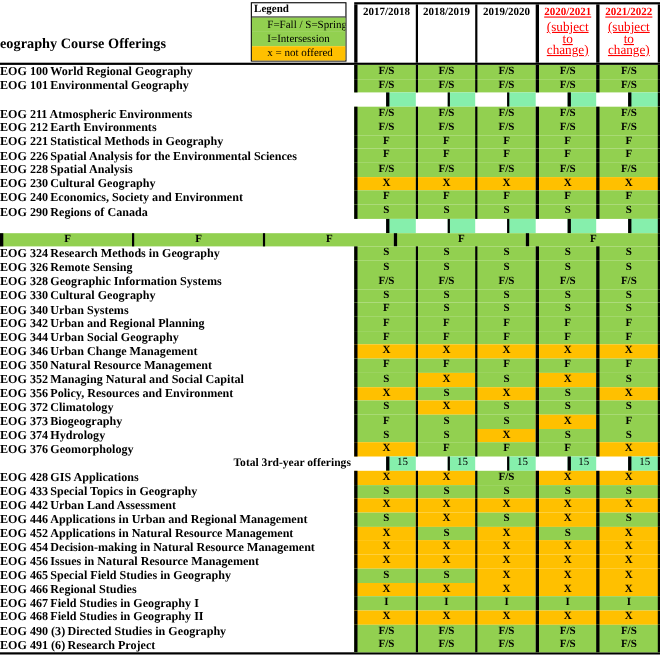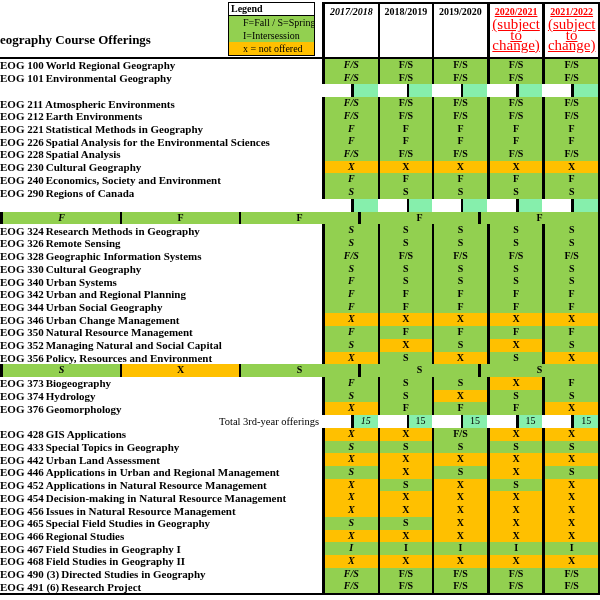--- a/index.html
+++ b/index.html
@@ -9,33 +9,33 @@
   
   .legend{position:absolute;left:228px;top:2px;width:85px;border:1px solid #000;background:#fff;font-size:10px;}
   .legend .hdr{font-weight:bold;border-bottom:1px solid #000;padding:0 0 0 2px;height:12px;line-height:12px;}
   .legend .item{padding-left:14px;height:13px;line-height:13px;white-space:nowrap;overflow:hidden;}
   .bg-green{background:var(--green);}
   .bg-orange{background:var(--orange);}
   
   .yearhead{position:absolute;left:322px;top:2px;width:278px;height:55px;display:flex;border-top:2px solid #000;box-sizing:border-box;}
   .ycol{flex:1;text-align:center;padding-top:2px;box-sizing:border-box;overflow:hidden;}
   .ycol .yl{font-weight:bold;font-size:10px;line-height:12px;}
-  .ycol .yn{font-size:15px;line-height:10.5px;margin:1px 2px 0 2px;}
+  .ycol .yn{font-size:12px;line-height:10.5px;margin:1px 2px 0 2px;}
   .red{color:var(--red);text-decoration:underline;}
   
   .tbody{position:absolute;left:0;top:57px;width:600px;border-top:2px solid #000;border-bottom:2px solid #000;box-sizing:content-box;}
   .row{display:flex;height:12.73px;}
   .namecell{width:322px;box-sizing:border-box;display:flex;align-items:center;font-weight:bold;font-size:11px;white-space:nowrap;overflow:hidden;}
   .code{min-width:38px;padding-right:2px;}
-  .totalcell{justify-content:flex-end;font-weight:normal;font-size:10.5px;padding-right:3px;}
+  .totalcell{justify-content:flex-end;font-weight:bold;font-size:10.5px;padding-right:3px;}
   .vcell{flex:1;box-sizing:border-box;text-align:center;font-size:10px;font-weight:bold;line-height:12.7px;overflow:hidden;}
   .vcell.w{background:#86efac;font-weight:normal;margin-left:29px;}
   .g{background:var(--green);}
   .o{background:var(--orange);}
-  .c0{border-left:3px solid #000;font-style:italic;}
+  .c0{border-left:3px solid #000;}
   .c1,.c2{border-left:2px solid #000;}
   .c3,.c4{border-left:3px solid #000;}
   .c4{border-right:2px solid #000;}
 </style>
 </head>
 <body>
 
 <div class="page">
 
   <div class="title">eography Course Offerings</div>
@@ -316,20 +316,24 @@
           <span class="code">EOG 356</span>
           <span>Policy, Resources and Environment</span>
         </div>
         <div class="vcell c0 o">X</div>
         <div class="vcell c1 g">S</div>
         <div class="vcell c2 o">X</div>
         <div class="vcell c3 g">S</div>
         <div class="vcell c4 o">X</div>
       </div>
       <div class="row">
+        <div class="namecell">
+          <span class="code">EOG 372</span>
+          <span>Climatology</span>
+        </div>
         <div class="vcell c0 g">S</div>
         <div class="vcell c1 o">X</div>
         <div class="vcell c2 g">S</div>
         <div class="vcell c3 g">S</div>
         <div class="vcell c4 g">S</div>
       </div>
       <div class="row">
         <div class="namecell">
           <span class="code">EOG 373</span>
           <span>Biogeography</span>

